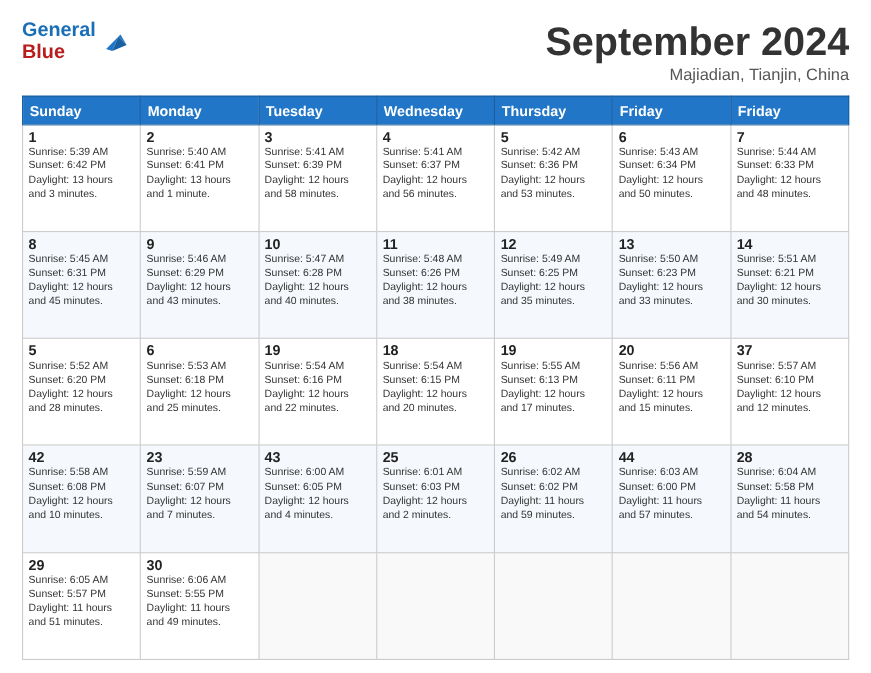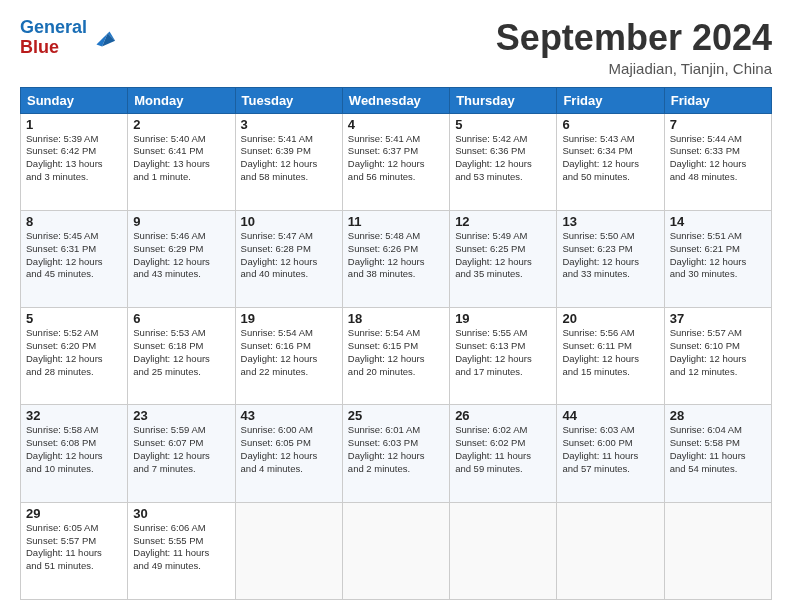--- a/index.html
+++ b/index.html
@@ -222,21 +222,21 @@
             <span class="day-number">20</span>
             <div class="cell-text">Sunrise: 5:56 AM<br>Sunset: 6:11 PM<br>Daylight: 12 hours<br>and 15 minutes.</div>
           </td>
           <td>
             <span class="day-number">37</span>
             <div class="cell-text">Sunrise: 5:57 AM<br>Sunset: 6:10 PM<br>Daylight: 12 hours<br>and 12 minutes.</div>
           </td>
         </tr>
         <tr>
           <td>
-            <span class="day-number">32</span>
+            <span class="day-number">42</span>
             <div class="cell-text">Sunrise: 5:58 AM<br>Sunset: 6:08 PM<br>Daylight: 12 hours<br>and 10 minutes.</div>
           </td>
           <td>
             <span class="day-number">23</span>
             <div class="cell-text">Sunrise: 5:59 AM<br>Sunset: 6:07 PM<br>Daylight: 12 hours<br>and 7 minutes.</div>
           </td>
           <td>
             <span class="day-number">43</span>
             <div class="cell-text">Sunrise: 6:00 AM<br>Sunset: 6:05 PM<br>Daylight: 12 hours<br>and 4 minutes.</div>
           </td>

